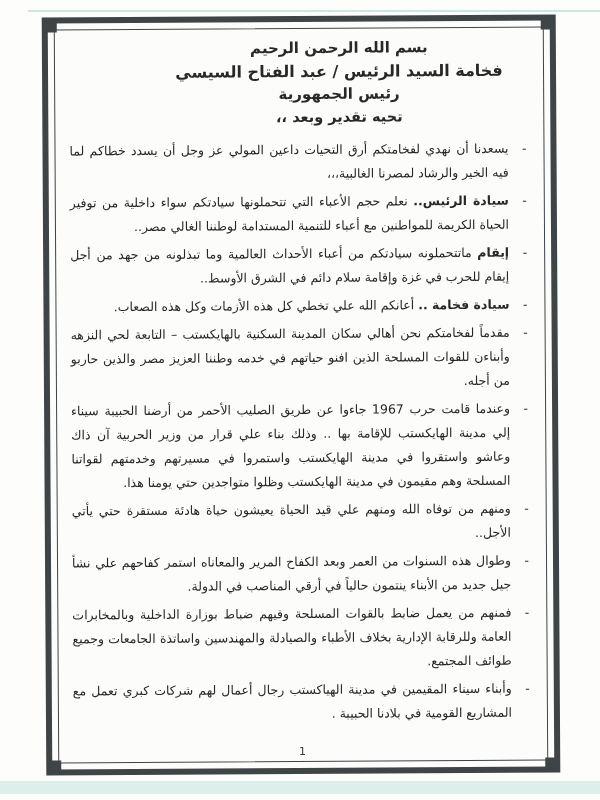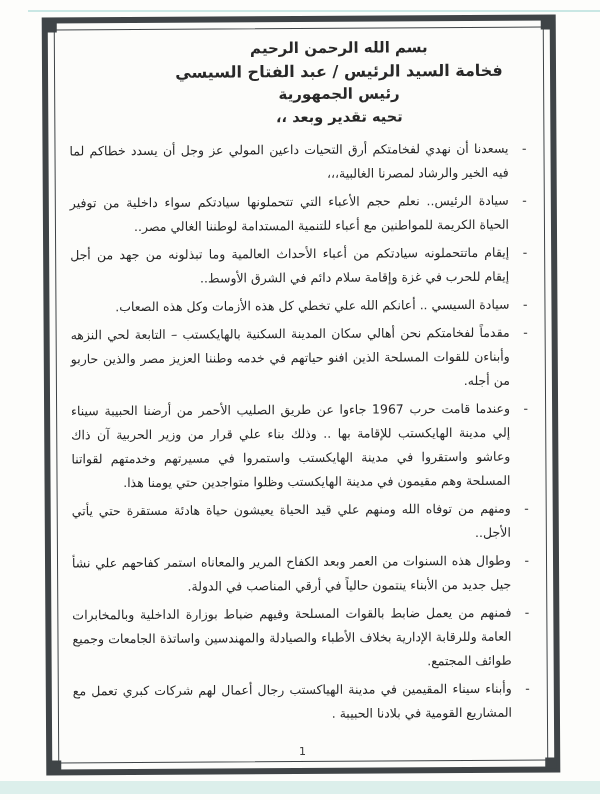--- a/index.html
+++ b/index.html
@@ -80,21 +80,21 @@
     padding-right: 21px;
     margin-bottom: 4px;
     text-align: justify;
     text-align-last: right;
   }
   .dash {
     position: absolute;
     right: 3px;
     top: 0;
   }
-  .lead { font-weight: normal; }
+  .lead { font-weight: bold; }
   .page-number {
     position: absolute;
     bottom: 3px;
     left: 50%;
     transform: translateX(-60%);
     font-size: 11px;
     color: #3a3a3a;
   }
 </style>
 </head>
@@ -131,21 +131,21 @@
           <span class="lead">سيادة الرئيس..</span><span> نعلم حجم الأعباء التي تتحملونها سيادتكم سواء داخلية من توفير الحياة الكريمة للمواطنين مع أعباء للتنمية المستدامة لوطننا الغالي مصر..</span>
         </div>
 
         <div class="bullet">
           <span class="dash">-</span>
           <span class="lead">إيقام</span><span> ماتتحملونه سيادتكم من أعباء الأحداث العالمية وما تبذلونه من جهد من أجل إيقام للحرب في غزة وإقامة سلام دائم في الشرق الأوسط..</span>
         </div>
 
         <div class="bullet">
           <span class="dash">-</span>
-          <span class="lead">سيادة السيسي ..</span><span> أعانكم الله علي تخطي كل هذه الأزمات وكل هذه الصعاب.</span>
+          <span class="lead">سيادة فخامة ..</span><span> أعانكم الله علي تخطي كل هذه الأزمات وكل هذه الصعاب.</span>
         </div>
 
         <div class="bullet">
           <span class="dash">-</span>
           <span class="lead"></span><span>مقدماً لفخامتكم نحن أهالي سكان المدينة السكنية بالهايكستب – التابعة لحي النزهه وأبناءن للقوات المسلحة الذين افنو حياتهم في خدمه وطننا العزيز مصر والذين حاربو من أجله.</span>
         </div>
 
         <div class="bullet">
           <span class="dash">-</span>
           <span class="lead"></span><span>وعندما قامت حرب 1967 جاءوا عن طريق الصليب الأحمر من أرضنا الحبيبة سيناء إلي مدينة الهايكستب للإقامة بها .. وذلك بناء علي قرار من وزير الحربية آن ذاك وعاشو واستقروا في مدينة الهايكستب واستمروا في مسيرتهم وخدمتهم لقواتنا المسلحة وهم مقيمون في مدينة الهايكستب وظلوا متواجدين حتي يومنا هذا.</span>

